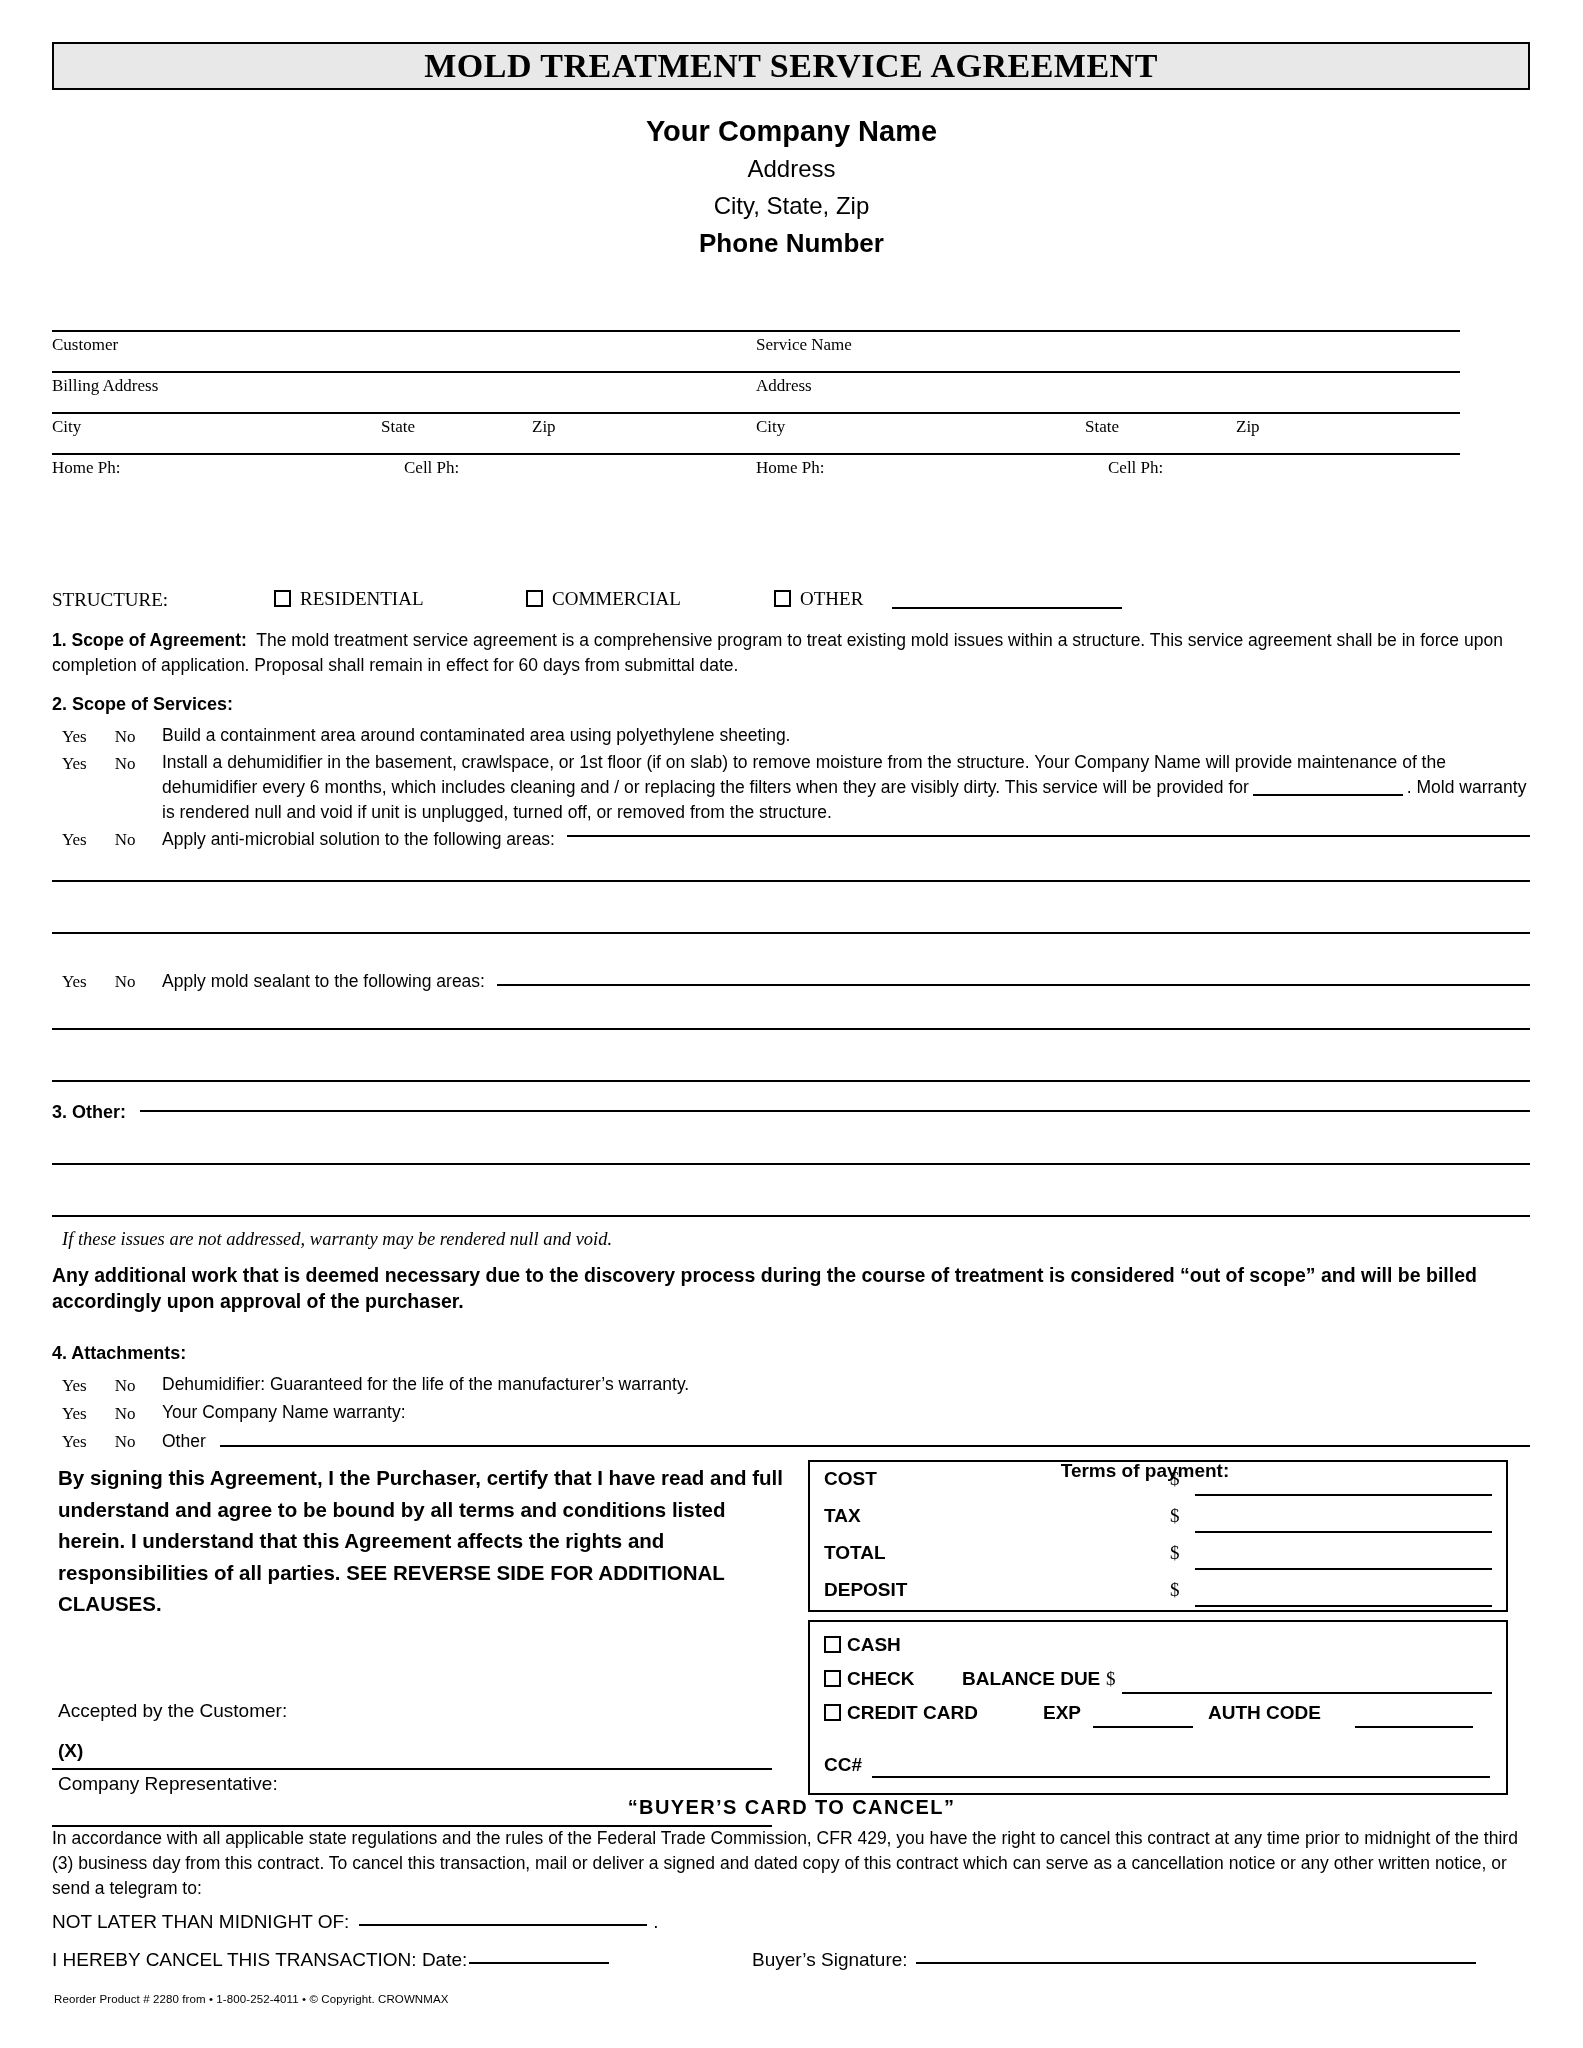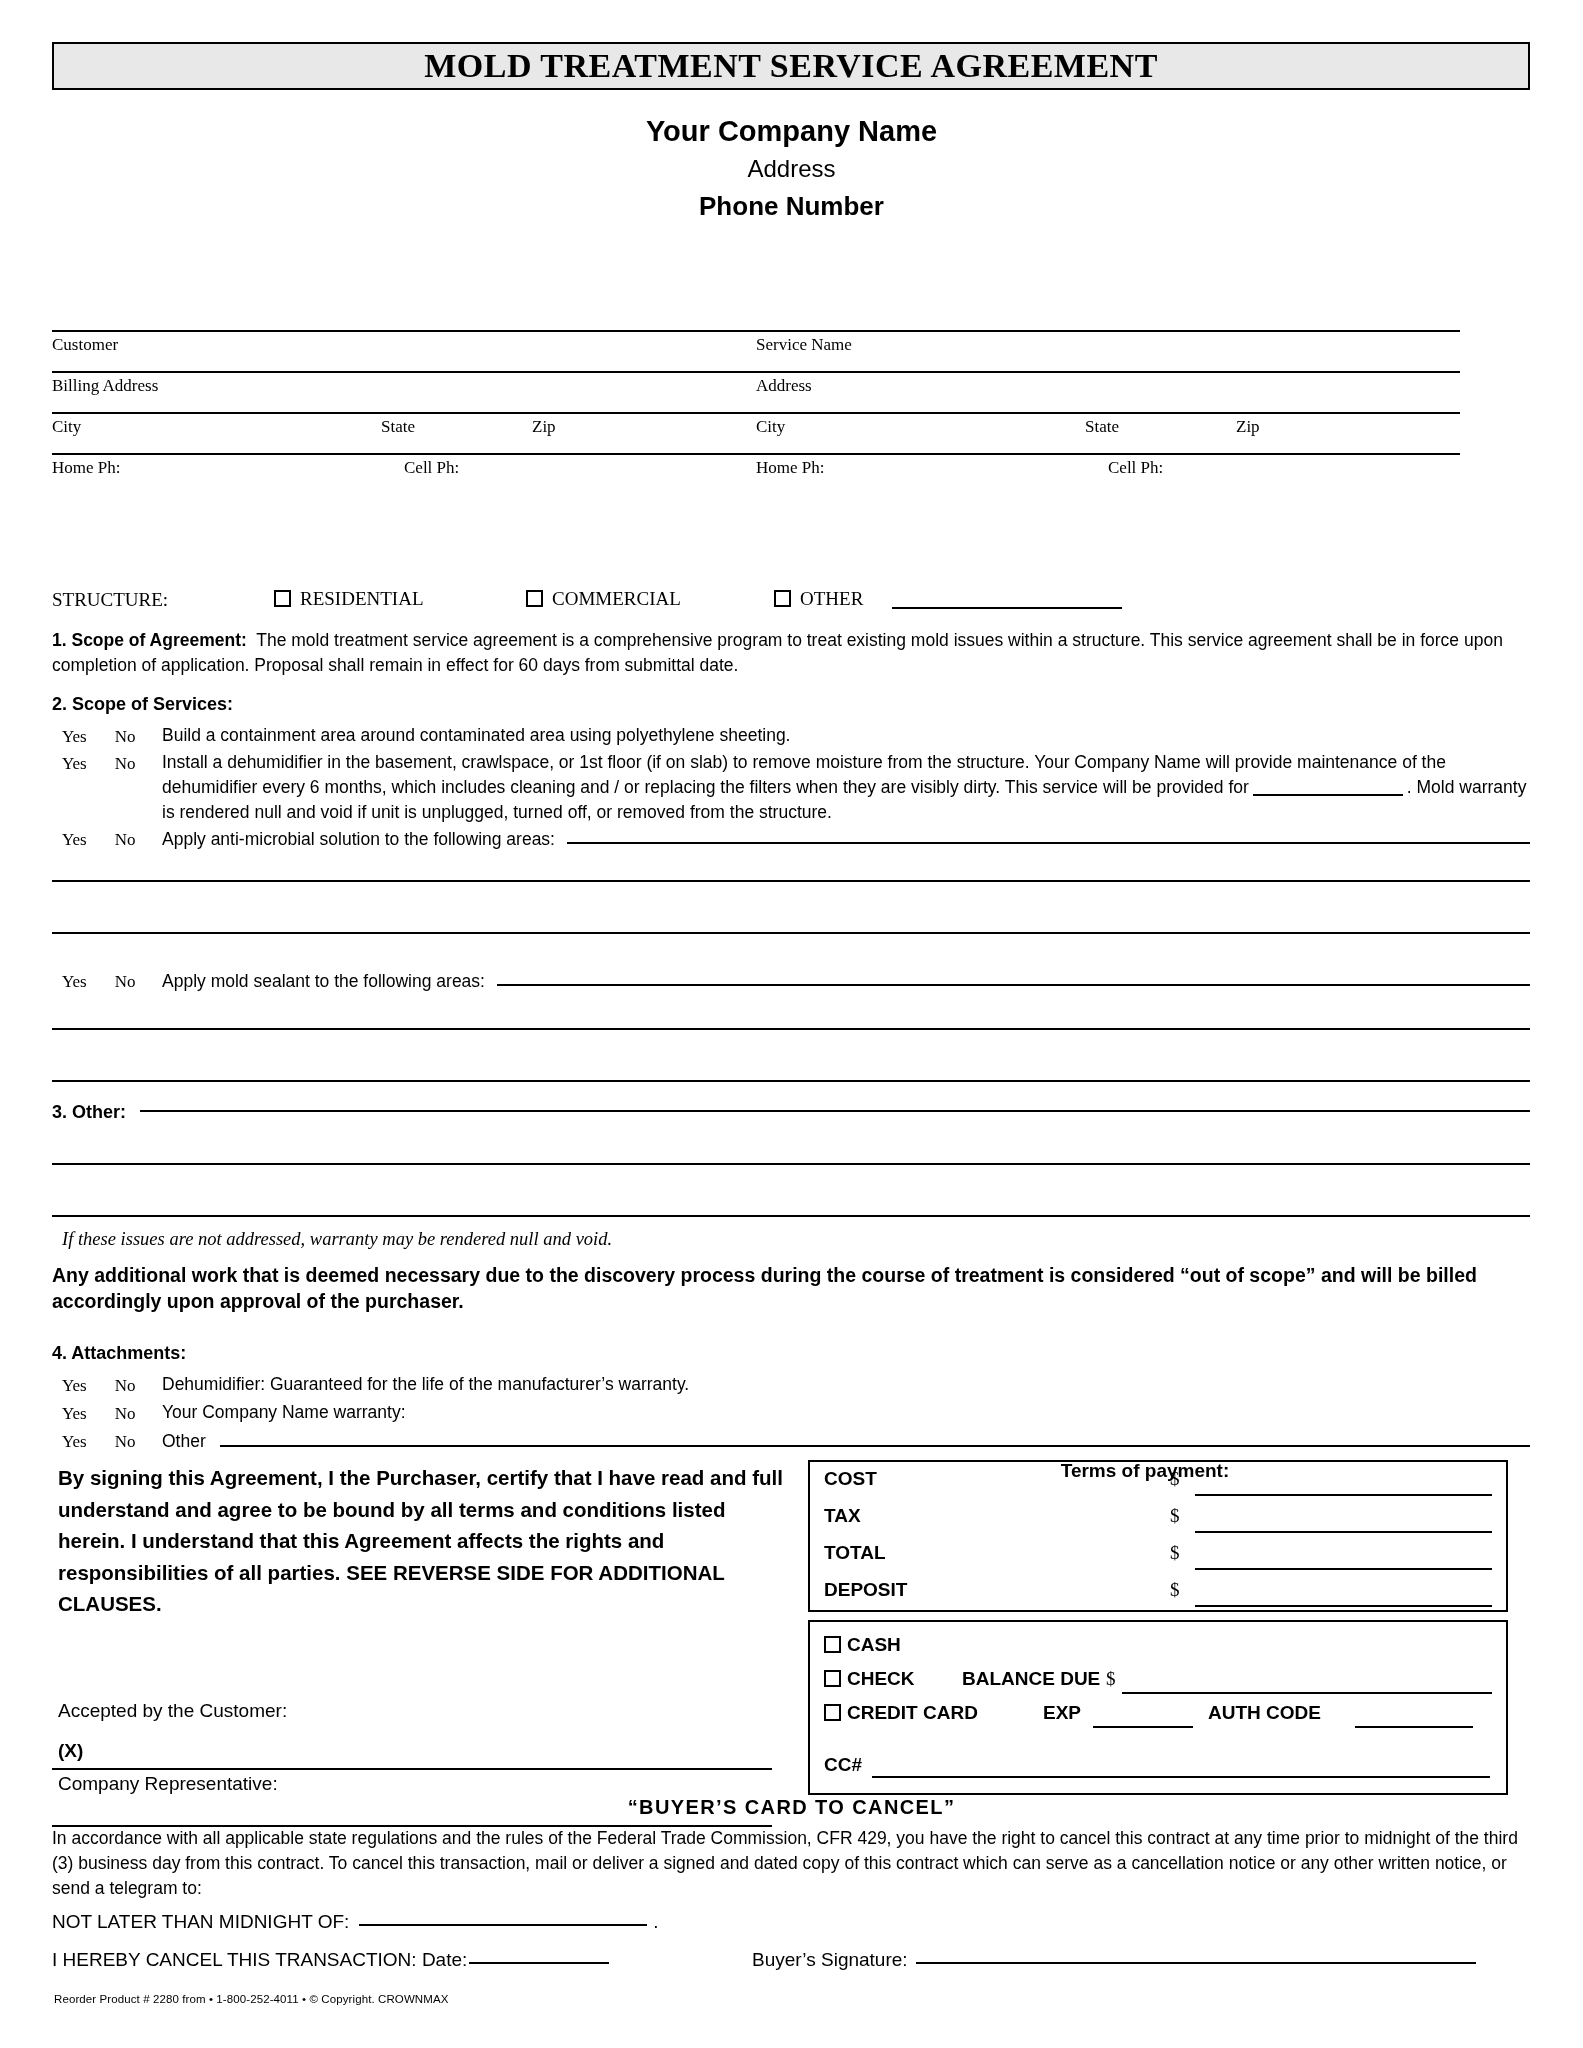--- a/index.html
+++ b/index.html
@@ -444,20 +444,21 @@
 
 <div class="page">
 
   <div class="title-banner">
     <div class="title-text">MOLD TREATMENT SERVICE AGREEMENT</div>
   </div>
 
   <div class="company-block">
     <div class="company-name">Your Company Name</div>
     <div class="company-addr">Address</div>
+    <div class="company-addr">City, State, Zip</div>
     <div class="company-phone">Phone Number</div>
   </div>
 
   <div class="fields">
 
     <div class="field-row">
       <div class="fcol">
         <div class="fline"></div>
         <div class="flabels">
             <span class="lbl-a">Customer</span>
@@ -559,21 +560,21 @@
       </div>
       <div class="svc-text">
         <span>Install a dehumidifier in the basement, crawlspace, or 1st floor (if on slab) to remove moisture from the structure. Your Company Name will provide maintenance of the dehumidifier every 6 months, which includes cleaning and / or replacing the filters when they are visibly dirty. This service will be provided for</span><span class="inline-blank"></span><span>. Mold warranty is rendered null and void if unit is unplugged, turned off, or removed from the structure.</span>
       </div>
     </div>
 
     <div class="svc-item" style="align-items:center;">
       <div class="yn">
         <span>Yes</span><span class="no">No</span>
       </div>
-      <div class="svc-text" style="display:flex;align-items:center;">
+      <div class="svc-text" style="display:flex;">
         <span>Apply anti-microbial solution to the following areas:</span>
         <span style="flex:1;border-top:2.5px solid #000;margin-left:12px;margin-top:8px;"></span>
       </div>
     </div>
 
   </div>
 
   <div class="rule-abs" style="left:52px; top:880px; width:1478px;"></div>
   <div class="rule-abs" style="left:52px; top:932px; width:1478px;"></div>
 

